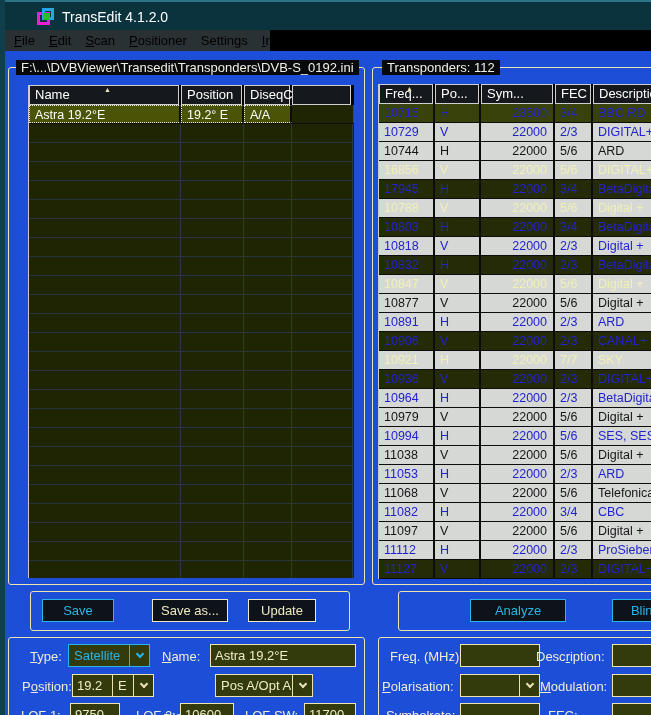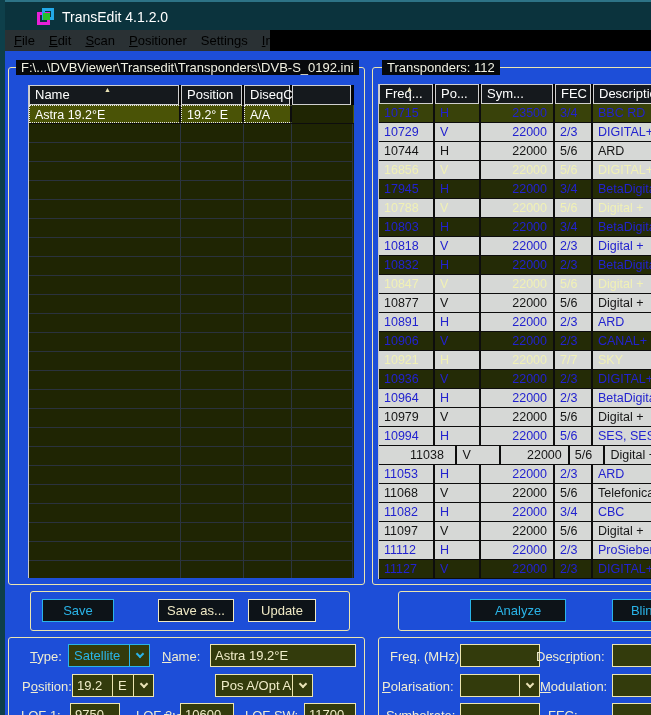--- a/index.html
+++ b/index.html
@@ -386,21 +386,21 @@
           <span class="tc al" style="width: 164px;">Digital +</span>
         </div>
         <div class="trow bg-light fg-blue">
           <span class="tc al" style="width: 56px;">10994</span>
           <span class="tc al" style="width: 46px;">H</span>
           <span class="tc ar" style="width: 74px;">22000</span>
           <span class="tc al" style="width: 38px;">5/6</span>
           <span class="tc al" style="width: 164px;">SES, SES ASTRA</span>
         </div>
         <div class="trow bg-light fg-black">
-          <span class="tc al" style="width: 56px; margin-left: 26px;">11038</span>
+          <span class="tc al" style="width: 56px;">11038</span>
           <span class="tc al" style="width: 46px;">V</span>
           <span class="tc ar" style="width: 74px;">22000</span>
           <span class="tc al" style="width: 38px;">5/6</span>
           <span class="tc al" style="width: 164px;">Digital +</span>
         </div>
         <div class="trow bg-light fg-blue">
           <span class="tc al" style="width: 56px;">11053</span>
           <span class="tc al" style="width: 46px;">H</span>
           <span class="tc ar" style="width: 74px;">22000</span>
           <span class="tc al" style="width: 38px;">2/3</span>
@@ -440,21 +440,21 @@
           <span class="tc ar" style="width: 74px;">22000</span>
           <span class="tc al" style="width: 38px;">2/3</span>
           <span class="tc al" style="width: 164px;">DIGITAL+</span>
         </div>
       </div>
   </div>
 
   <div class="gbox" style="left:30px; top:591px; width:320px; height:40px;"></div>
   <div id="left-buttons">
       <div class="btn accent" style="left: 42px; top: 599px; width: 72px;">Save</div>
-      <div class="btn" style="left: 158px; top: 599px; width: 76px;">Save as...</div>
+      <div class="btn" style="left: 152px; top: 599px; width: 76px;">Save as...</div>
       <div class="btn" style="left: 248px; top: 599px; width: 68px;">Update</div>
     </div>
   <div class="gbox" style="left:398px; top:591px; width:330px; height:40px;"></div>
   <div id="right-buttons">
       <div class="btn accent" style="left: 470px; top: 599px; width: 96px;">Analyze</div>
       <div class="btn accent" style="left: 612px; top: 599px; width: 100px;">Blind Scan</div>
     </div>
 
   <div class="gbox" style="left:8px; top:637px; width:357px; height:110px;"></div>
   <div class="gbox" style="left:378px; top:637px; width:350px; height:110px;"></div>

